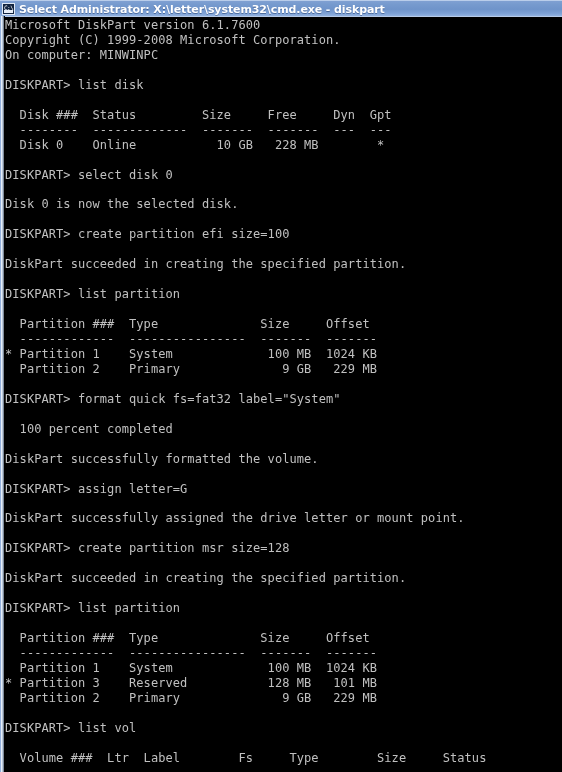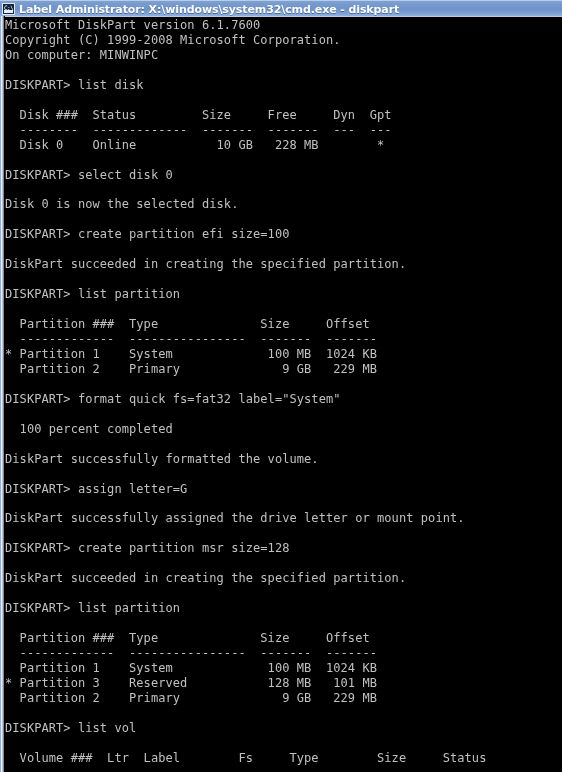--- a/index.html
+++ b/index.html
@@ -134,21 +134,21 @@
 </head>
 <body>
 
 <div id="window">
 
   <div id="titlebar">
     <div id="titlebar-icon">
       <span class="icon-prompt">C:\</span>
       <span class="icon-bar"></span>
     </div>
-    <span id="titlebar-text">Label Administrator: X:\windows\system32\cmd.exe - diskpart</span>
+    <span id="titlebar-text">Select Administrator: X:\letter\system32\cmd.exe - diskpart</span>
   </div>
 
   <div id="frame-top-inner"></div>
   <div id="frame-left"></div>
 
   <div id="console">
     <pre id="console-text">Microsoft DiskPart version 6.1.7600
 Copyright (C) 1999-2008 Microsoft Corporation.
 On computer: MINWINPC
 

